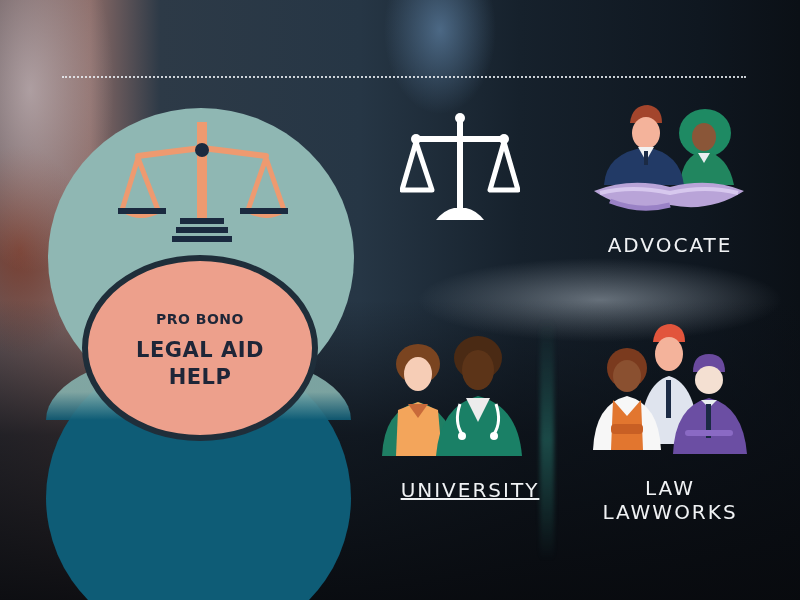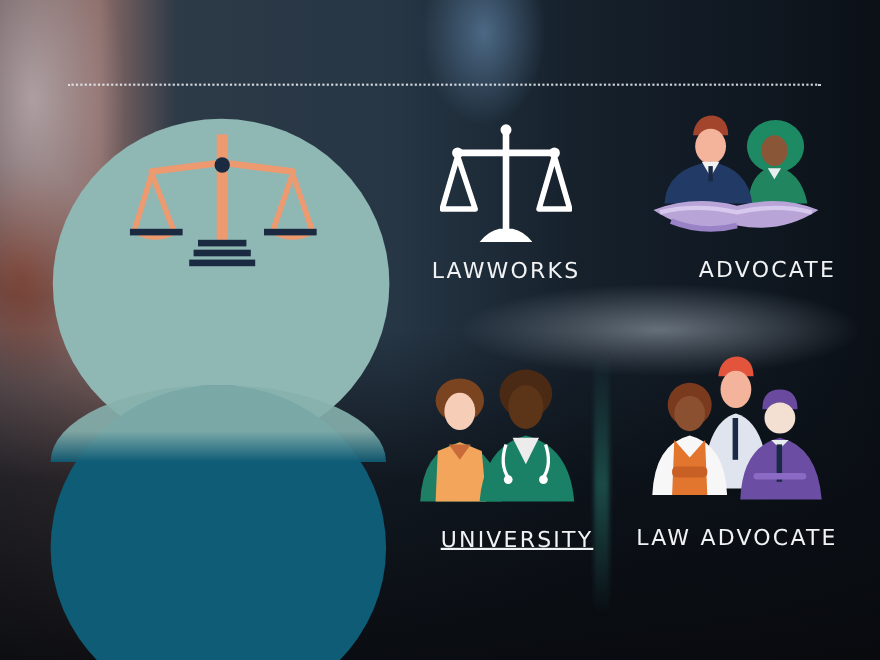--- a/index.html
+++ b/index.html
@@ -61,55 +61,61 @@
       <path d="M148 36 L130 88 M148 36 L166 88" stroke="#ee9a70" stroke-width="5" fill="none"></path>
       <path d="M4 90 Q22 102 44 90 Z" fill="#ee9a70"></path>
       <path d="M128 90 Q148 102 168 90 Z" fill="#ee9a70"></path>
       <rect x="0" y="86" width="48" height="6" fill="#1a2a40"></rect>
       <rect x="122" y="86" width="48" height="6" fill="#1a2a40"></rect>
       <rect x="62" y="96" width="44" height="6" fill="#1a2a40"></rect>
       <rect x="58" y="105" width="52" height="6" fill="#1a2a40"></rect>
       <rect x="54" y="114" width="60" height="6" fill="#1a2a40"></rect>
     </svg>
 
+    <div class="center-lens">
+      <div class="lens-text lens-small">PRO BONO</div>
+      <div class="lens-text lens-big">
+        <div>LEGAL AID</div>
+        <div>HELP</div>
+      </div>
+    </div>
   </div>
 
   <div class="tile" style="left:370px; top:100px; width:180px; height:170px;">
     <svg class="tile-icon" viewBox="0 0 120 110" style="left:30px; top:12px; width:120px; height:110px;">
       <circle cx="60" cy="6" r="5" fill="#ffffff"></circle>
       <rect x="57" y="6" width="6" height="96" fill="#ffffff"></rect>
       <rect x="14" y="24" width="92" height="6" rx="3" fill="#ffffff"></rect>
       <circle cx="16" cy="27" r="5" fill="#ffffff"></circle>
       <circle cx="104" cy="27" r="5" fill="#ffffff"></circle>
       <path d="M16 30 L2 78 L32 78 Z" stroke="#ffffff" stroke-width="5" fill="none" stroke-linejoin="round"></path>
       <path d="M104 30 L90 78 L118 78 Z" stroke="#ffffff" stroke-width="5" fill="none" stroke-linejoin="round"></path>
       <path d="M36 108 Q44 98 54 96 L66 96 Q76 98 84 108 Z" fill="#ffffff"></path>
     </svg>
-    <div class="tile-label" style="top:134px;">LAWWORKS</div>
   </div>
 
   <div class="tile" style="left:580px; top:95px; width:180px; height:170px;">
     <svg class="tile-icon" viewBox="0 0 180 130" style="left:0; top:0; width:180px; height:130px;">
 
       <ellipse cx="125" cy="38" rx="26" ry="24" fill="#1e8a63"></ellipse>
       <ellipse cx="124" cy="42" rx="12" ry="14" fill="#8a5638"></ellipse>
       <path d="M100 90 Q102 60 124 56 Q148 60 154 90 Z" fill="#21865f"></path>
       <path d="M118 58 L124 68 L130 58 Z" fill="#e8eef0"></path>
 
       <path d="M50 28 Q52 10 68 10 Q82 12 82 28 Z" fill="#a3452c"></path>
       <ellipse cx="66" cy="38" rx="14" ry="16" fill="#f4b39b"></ellipse>
       <path d="M24 90 Q26 58 66 52 Q100 58 104 90 Z" fill="#223a66"></path>
       <path d="M58 52 L66 66 L74 52 Z" fill="#f2f2f2"></path>
       <rect x="64" y="56" width="4" height="14" fill="#1b2a44"></rect>
 
       <path d="M14 96 Q50 82 90 92 Q130 82 164 96 Q130 118 90 110 Q50 120 14 96 Z" fill="#b9a4d8"></path>
       <path d="M20 98 Q52 90 90 98 Q126 90 158 98" stroke="#d7c8ee" stroke-width="4" fill="none"></path>
       <path d="M30 106 Q60 118 90 110" stroke="#9a82c6" stroke-width="5" fill="none"></path>
     </svg>
-    <div class="tile-label" style="top:138px;text-align:right;">ADVOCATE</div>
+    <div class="tile-label" style="top:138px;">ADVOCATE</div>
   </div>
 
   <div class="tile" style="left:370px; top:330px; width:200px; height:180px;">
     <svg class="tile-icon" viewBox="0 0 200 130" style="left:0; top:0; width:200px; height:130px;">
 
       <ellipse cx="48" cy="34" rx="22" ry="20" fill="#7a4420"></ellipse>
       <ellipse cx="48" cy="44" rx="14" ry="17" fill="#f6cdb6"></ellipse>
       <path d="M12 126 Q14 80 48 72 Q82 80 86 126 Z" fill="#1f7f64"></path>
       <path d="M26 126 L28 80 L48 72 L68 80 L72 126 Z" fill="#f3a55b"></path>
       <path d="M38 74 L48 88 L58 74 Z" fill="#c86a3a"></path>
@@ -140,15 +146,15 @@
       <path d="M38 80 L52 96 L66 80 L68 130 L36 130 Z" fill="#e2762f"></path>
       <rect x="36" y="104" width="32" height="10" rx="4" fill="#c85f24"></rect>
 
       <path d="M118 52 Q118 34 134 34 Q150 34 150 52 Z" fill="#6a4a9e"></path>
       <ellipse cx="134" cy="60" rx="14" ry="14" fill="#f4e0d2"></ellipse>
       <path d="M98 134 Q100 86 134 78 Q168 86 172 134 Z" fill="#6b4ea3"></path>
       <path d="M126 80 L134 88 L142 80 Z" fill="#e8eef0"></path>
       <rect x="131" y="84" width="5" height="34" fill="#1b2a44"></rect>
       <rect x="110" y="110" width="48" height="6" rx="3" fill="#8a6ac4"></rect>
     </svg>
-    <div class="tile-label" style="top:156px;">LAW ADVOCATE</div>
+    <div class="tile-label" style="top:156px;">LAW LAWWORKS</div>
   </div>
 </div>
 
 </body></html>

